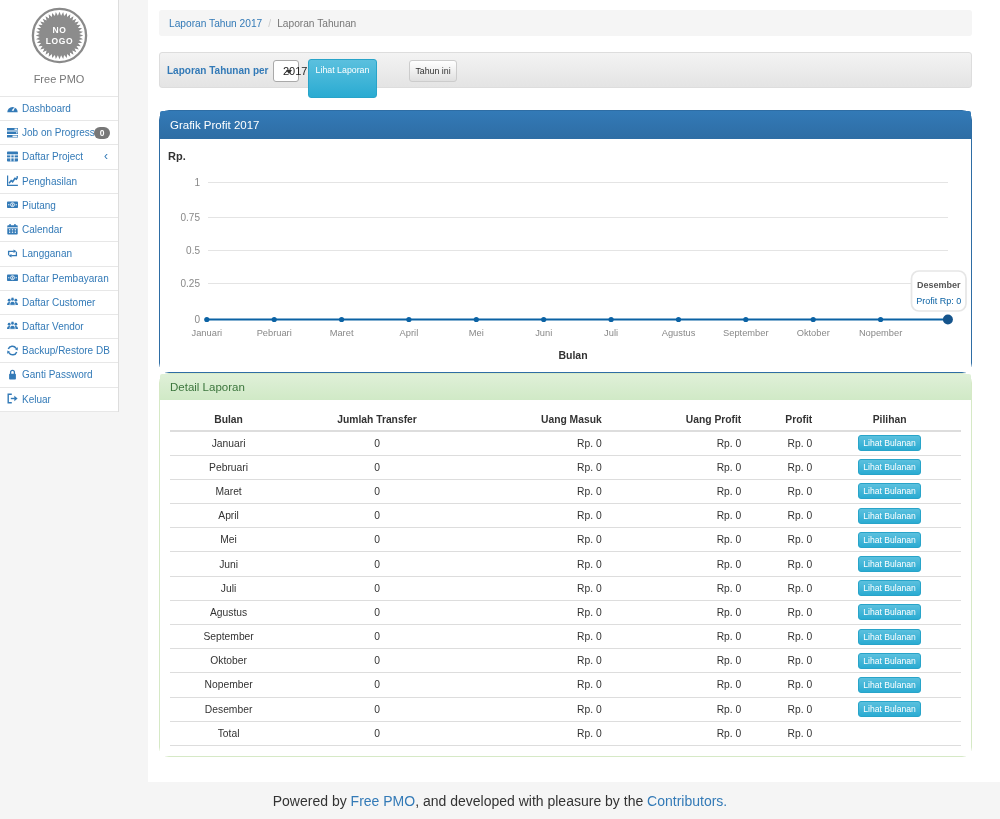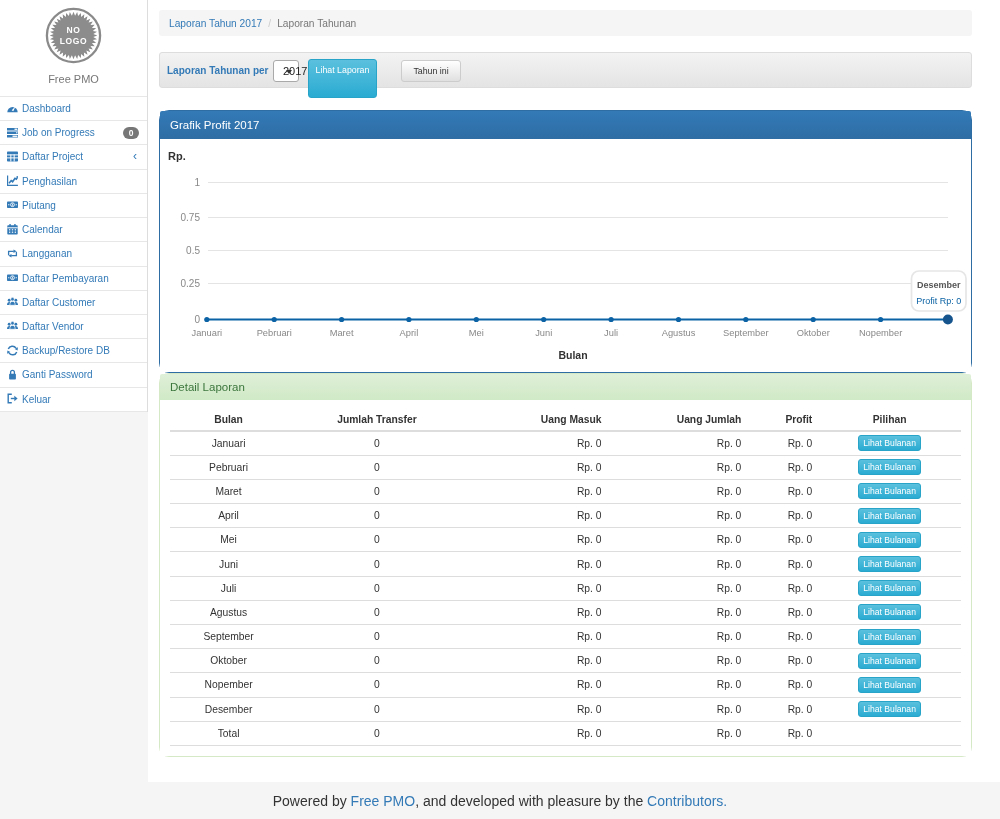--- a/index.html
+++ b/index.html
@@ -1,38 +1,38 @@
 <!DOCTYPE html>
 <html><head><meta charset="utf-8"><style>
 *{margin:0;padding:0;box-sizing:border-box}
 html,body{width:1000px;height:819px}
 body{background:#f5f5f5;font-family:"Liberation Sans",sans-serif;position:relative;overflow:hidden;font-size:10.5px;color:#333}
 a{color:#337ab7;text-decoration:none}
 #content{position:absolute;left:148px;top:0;width:852px;height:782px;background:#fff;padding:10px 28px 0 11px}
-#sidebar{position:absolute;left:0;top:0;width:148px;background:#fff;border-right:1px solid #ddd;height:412px}
+#sidebar{position:absolute;left:0;top:0;width:119px;background:#fff;border-right:1px solid #ddd;height:412px}
 #logo{height:96px;text-align:center}
 #logo svg{margin-top:7px}
 #brand{font-size:11px;color:#777;margin-top:7px}
 ul.menu{list-style:none;border-top:1px solid #e7e7e7}
 ul.menu li{height:24.23px;border-bottom:1px solid #e7e7e7;padding:0 8px 0 7px;line-height:23px;font-size:10px;color:#337ab7;position:relative;white-space:nowrap}
 ul.menu li svg{vertical-align:-1.5px;margin-right:4px}
 .badge0{position:absolute;right:8px;top:6px;background:#777;color:#fff;font-size:8.5px;font-weight:bold;border-radius:8px;min-width:16px;height:12px;line-height:12px;text-align:center;padding:0 4px}
 .chev{position:absolute;right:10px;top:0;color:#337ab7;font-size:12px}
 .breadcrumb{height:26px;background:#f5f5f5;border-radius:3px;line-height:27px;padding:0 10px;margin-bottom:16px;font-size:10.2px}
 .breadcrumb .sep{color:#ccc;padding:0 6px}
 .breadcrumb .active{color:#777}
 .filterbar{height:36px;background:linear-gradient(to bottom,#f3f3f3 0,#e4e4e4 100%);border:1px solid #ddd;border-radius:3px;margin-bottom:22px;position:relative}
 .filterbar .lbl{position:absolute;left:7px;top:12px;font-weight:bold;color:#337ab7;font-size:10px}
 .selbox{position:absolute;left:113px;top:7px;width:26px;height:22px;background:#fff;border:1px solid #a9a9a9;border-radius:3px;line-height:21px;padding-left:9px;font-size:11px;color:#222}
 .selbox .car{position:absolute;right:6px;top:9px;width:0;height:0;border-left:3.5px solid transparent;border-right:3.5px solid transparent;border-top:4px solid #333}
 .btn{display:inline-block;text-align:center;border-radius:3px;color:#fff;font-size:8.8px}
 .btn-info{background:linear-gradient(to bottom,#5bc0de 0,#2aabd2 100%);border:1px solid #28a4c9}
 .btn-default{background:linear-gradient(to bottom,#fff 0,#e0e0e0 100%);border:1px solid #ccc;color:#333}
 #btn-lihat{position:absolute;left:148px;top:6px;width:69px;height:39px;line-height:21px}
-#btn-tahun{position:absolute;left:241px;top:7px;width:60px;height:22px;line-height:20px}
+#btn-tahun{position:absolute;left:249px;top:7px;width:48px;height:22px;line-height:20px}
 .panel{border-radius:10px;}
 .panel-primary{border:1px solid #2e6da4}
 .panel-primary .phead{height:28px;background:linear-gradient(to bottom,#337ab7 0,#2e6da4 100%);color:#fff;line-height:29px;padding-left:10px;font-size:11.5px;border-radius:2px 2px 0 0}
 .panel-success{border:1px solid #d6e9c6}
 .panel-success .phead{height:26px;background:linear-gradient(to bottom,#dff0d8 0,#d0e9c6 100%);color:#3c763d;line-height:27px;padding-left:10px;font-size:11.5px;border-radius:2px 2px 0 0}
 .pbody{background:#fff;border-radius:0 0 2px 2px}
 #chartbody{height:233px;position:relative}
 #tablebody{padding:10px}
 table.rpt{width:100%;border-collapse:collapse;font-size:10.3px}
 table.rpt th{font-weight:bold;border-bottom:2px solid #ddd;padding:3px 6px 4px;height:21px}
@@ -116,21 +116,21 @@
             <col style="width:144px">
             <col style="width:143px">
             <col style="width:72px">
             <col style="width:145px">
           </colgroup>
 <tbody>
             <tr>
               <th class="c">Bulan</th>
               <th class="c">Jumlah Transfer</th>
               <th class="r">Uang Masuk</th>
-              <th class="r">Uang Jumlah</th>
+              <th class="r">Uang Profit</th>
               <th class="r">Profit</th>
               <th class="c">Pilihan</th>
             </tr>
 <tr class="first">
               <td class="c">Januari</td>
               <td class="c">0</td>
               <td class="r">Rp. 0</td>
               <td class="r">Rp. 0</td>
               <td class="r">Rp. 0</td>
               <td class="c"><span class="btn btn-info btn-xs">Lihat Bulanan</span></td>

